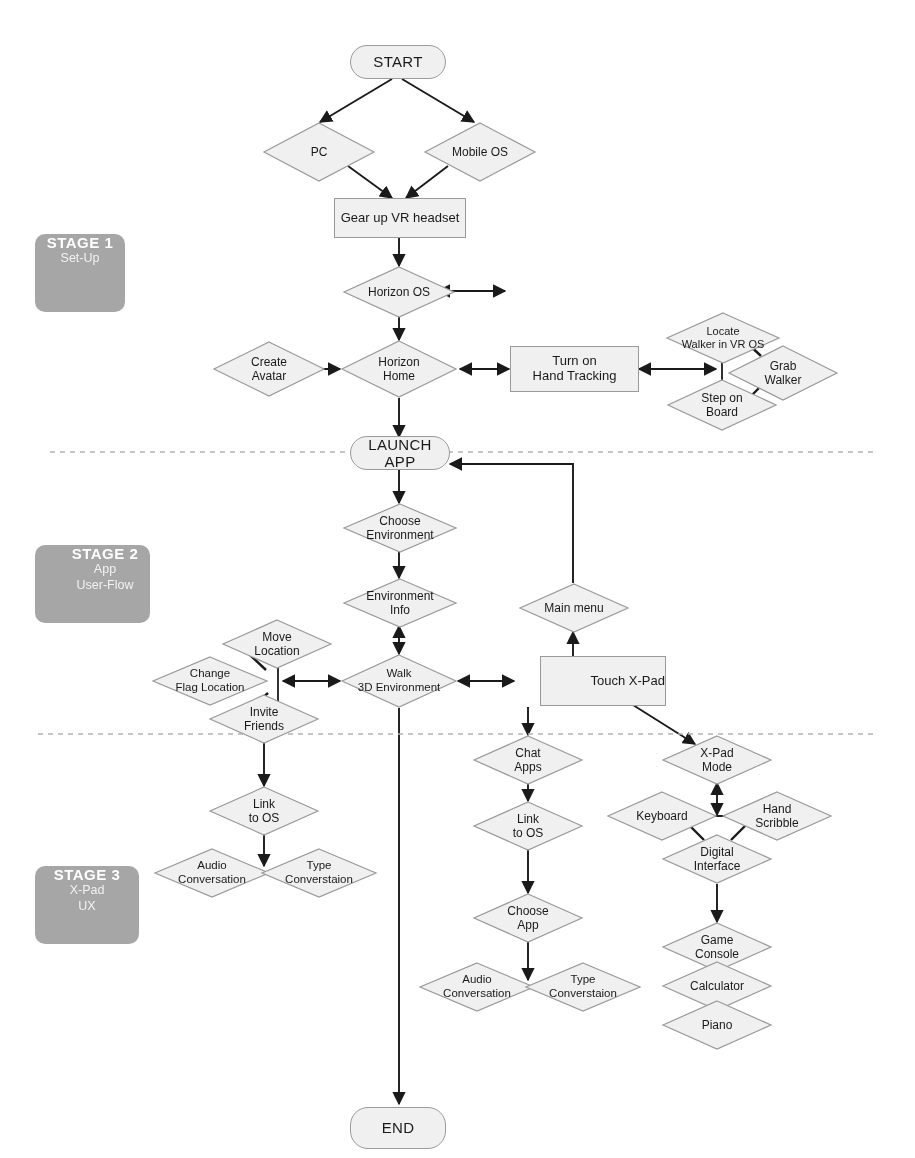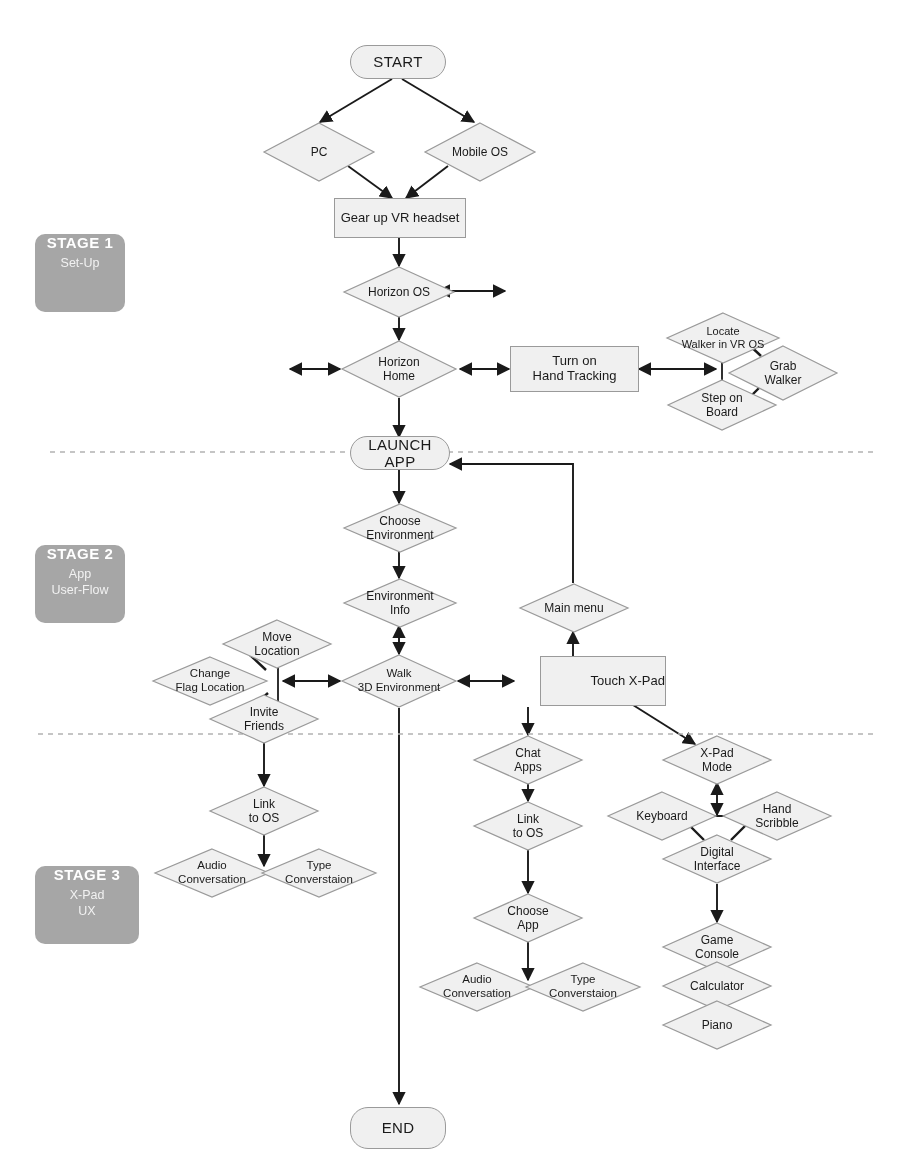--- a/index.html
+++ b/index.html
@@ -7,21 +7,21 @@
   #canvas{position:relative;width:915px;height:1158px;overflow:hidden;background:#fff;}
   svg#wires{position:absolute;left:0;top:0;width:915px;height:1158px;}
   .node{position:absolute;box-sizing:border-box;display:flex;align-items:center;justify-content:center;text-align:center;color:#1a1a1a;line-height:1.15;}
   .terminal{background:#f0f0f0;border:1px solid #9a9a9a;border-radius:18px;font-size:15px;letter-spacing:.3px;}
   .rect{background:#f0f0f0;border:1px solid #9a9a9a;font-size:13px;}
   .diamond-wrap{position:absolute;}
   .diamond-wrap svg{position:absolute;left:0;top:0;overflow:visible;}
   .diamond-label{position:absolute;left:0;top:0;width:100%;height:100%;display:flex;align-items:center;justify-content:center;text-align:center;font-size:12px;color:#1a1a1a;line-height:1.2;pointer-events:none;}
   .stage{position:absolute;background:#a6a6a6;border-radius:10px;display:flex;flex-direction:column;align-items:center;justify-content:flex-start;color:#ffffff;text-align:center;}
   .stage .st-title{font-size:15px;font-weight:bold;letter-spacing:.5px;}
-  .stage .st-sub{font-size:12.5px;color:#f2f2f2;margin-top:5px;line-height:1.25;}
+  .stage .st-sub{font-size:12.5px;color:#f2f2f2;line-height:1.25;}
 </style>
 </head>
 <body>
 
 <div id="canvas">
 
   <svg id="wires" xmlns="http://www.w3.org/2000/svg">
     <defs>
       <marker id="ah" viewBox="0 0 10 10" refX="9" refY="5" markerWidth="7" markerHeight="7" orient="auto-start-reverse">
         <path d="M 0 0 L 10 5 L 0 10 z" fill="#1a1a1a"></path>
@@ -104,21 +104,21 @@
       <line x1="50" y1="452" x2="352" y2="452"></line>
       <line x1="448" y1="452" x2="878" y2="452"></line>
       <line x1="38" y1="734" x2="878" y2="734"></line>
     </g>
   </svg>
 
   <div class="stage" style="left:35px;top:234px;width:90px;height:78px;">
     <div class="st-title">STAGE 1</div>
     <div class="st-sub" style="white-space:pre-line">Set-Up</div>
   </div>
-  <div class="stage" style="left:35px;top:545px;width:90px;height:78px;">
+  <div class="stage" style="left:35px;top:545px;width:90px;height:78px;padding-left:25px;">
     <div class="st-title">STAGE 2</div>
     <div class="st-sub" style="white-space:pre-line">App
 User-Flow</div>
   </div>
   <div class="stage" style="left:35px;top:866px;width:104px;height:78px;">
     <div class="st-title">STAGE 3</div>
     <div class="st-sub" style="white-space:pre-line">X-Pad
 UX</div>
   </div>
 
@@ -157,20 +157,27 @@
     <div class="diamond-label" style="white-space:pre-line">Mobile OS</div>
   </div>
 
   <div class="diamond-wrap" style="left:343px;top:266px;width:112px;height:52px;">
     <svg width="112" height="52" viewBox="0 0 112 52">
         <polygon points="56,1 111,26 56,51 1,26" fill="#f0f0f0" stroke="#9a9a9a" stroke-width="1.2"></polygon>
       </svg>
     <div class="diamond-label" style="white-space:pre-line">Horizon OS</div>
   </div>
 
+  <div class="diamond-wrap" style="left:213px;top:341px;width:112px;height:56px;">
+    <svg width="112" height="56" viewBox="0 0 112 56">
+        <polygon points="56,1 111,28 56,55 1,28" fill="#f0f0f0" stroke="#9a9a9a" stroke-width="1.2"></polygon>
+      </svg>
+    <div class="diamond-label" style="white-space:pre-line">Create
+Avatar</div>
+  </div>
 
   <div class="diamond-wrap" style="left:341px;top:340px;width:116px;height:58px;">
     <svg width="116" height="58" viewBox="0 0 116 58">
         <polygon points="58,1 115,29 58,57 1,29" fill="#f0f0f0" stroke="#9a9a9a" stroke-width="1.2"></polygon>
       </svg>
     <div class="diamond-label" style="white-space:pre-line">Horizon
 Home</div>
   </div>
 
   <div class="diamond-wrap" style="left:666px;top:312px;width:114px;height:52px;">

